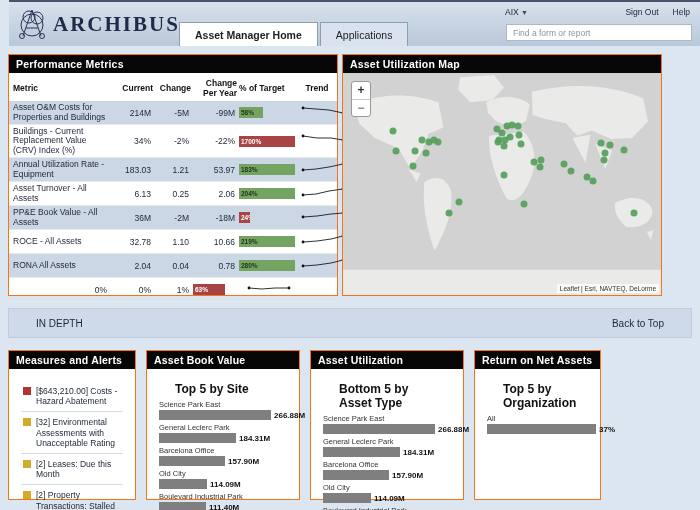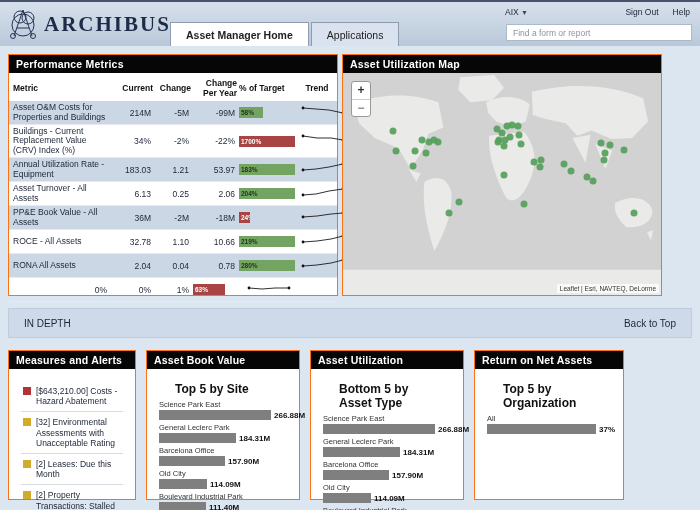--- a/index.html
+++ b/index.html
@@ -1,20 +1,20 @@
 <!DOCTYPE html>
 <html><head>
 <meta charset="utf-8">
 <style>
   * { box-sizing: border-box; margin: 0; padding: 0; }
   body { font-family: "Liberation Sans", sans-serif; background:#fff; }
   .app { width:700px; height:510px; position:relative; background:#dce6f1; overflow:hidden; }
 
   
-  .topbar { height:46px; background:linear-gradient(#d7e1ec,#b9c8da); border-top:2px solid #47536b; position:relative; }
+  .topbar { height:46px; background:linear-gradient(#d7e1ec,#b9c8da); border-top:2px solid #47536b; position:relative;margin-left:9px; }
   .logo { position:absolute; left:8px; top:6px; display:flex; align-items:center; gap:6px; }
   .logo-text { font-family:"Liberation Serif", serif; font-weight:bold; font-size:21px; letter-spacing:2px; color:#1e2a47; }
   .tabs { position:absolute; left:170px; bottom:0; display:flex; }
   .tab { font-size:10.5px; padding:6px 15px 5px; border:1px solid #8d9cb0; border-bottom:none; background:#d9e2ee; color:#222; cursor:pointer; margin-right:2px; }
   .tab.active { background:#fff; font-weight:bold; }
   .top-links { position:absolute; right:10px; top:5px; width:185px; display:flex; justify-content:space-between; font-size:8.5px; color:#1c2536; }
   .top-links .grp { display:flex; gap:14px; }
   .top-links span { cursor:pointer; }
   .caret { font-size:7px; color:#445; }
   .search { position:absolute; right:8px; top:22px; width:186px; height:17px; border:1px solid #aeb9c8; font-size:8.5px; padding:1px 6px; color:#444; background:#fff; }
@@ -46,29 +46,29 @@
   .map-panel { width:320px; height:242px; display:flex; flex-direction:column; }
   .map-body { position:relative; flex:1; background:#d2d2d2; overflow:hidden; }
   .map-body svg.world { position:absolute; inset:0; width:100%; height:100%; }
   .zoomctl { position:absolute; left:8px; top:8px; width:20px; background:#fff; border:1px solid #999; border-radius:3px; z-index:3; }
   .zbtn { width:18px; height:17px; text-align:center; font-size:12px; font-weight:bold; color:#333; line-height:17px; cursor:pointer; }
   .zbtn + .zbtn { border-top:1px solid #ccc; color:#888; }
   .mdot { position:absolute; width:7px; height:7px; border-radius:50%; transform:translate(-50%,-50%); opacity:.92; z-index:2; }
   .attr { position:absolute; right:2px; bottom:2px; font-size:6.5px; color:#333; background:rgba(255,255,255,.75); padding:1px 3px; z-index:3; }
 
   
-  .indepth { margin-top:12px; height:30px; background:#cedaea; border:1px solid #bfccdd; display:flex; align-items:center; justify-content:space-between; padding:0 15px; font-size:10px; color:#1c2536; }
+  .indepth { margin-top:12px; height:30px; background:#cedaea; border:1px solid #bfccdd; display:flex; align-items:center; justify-content:space-between; padding:0 27px; font-size:10px; color:#1c2536; }
   .backtotop { cursor:pointer; }
 
   
   .row2 { margin-top:12px; display:flex; gap:10px; }
   .row2 .panel { height:150px; }
   .alerts-panel { width:128px; }
   .chart-panel { width:154px; }
-  .rona-panel { width:150px; }
+  .rona-panel { width:127px; }
   .alert-item { display:flex; gap:5px; padding:5px 2px; border-bottom:1px solid #d7dce3; cursor:pointer; }
   .bullet { width:8px; height:8px; flex:0 0 auto; margin-top:1px; }
   .alert-text { font-size:8.5px; color:#1c2536; line-height:1.2; }
   .subtitle { font-size:12px; font-weight:bold; color:#111; margin:1px 16px 4px; }
   .bar-item { margin-bottom:3px; }
   .bar-label { font-size:7.5px; color:#333; margin-bottom:1px; }
   .bar-line { display:flex; align-items:center; gap:3px; }
   .bar { height:10px; flex:0 0 auto; }
   .bar-val { font-size:8px; font-weight:bold; color:#111; white-space:nowrap; }
 </style>

